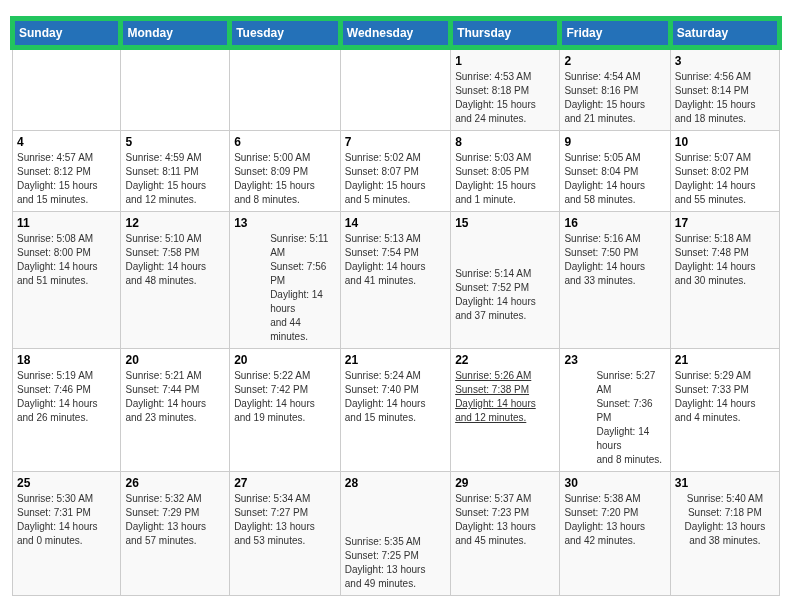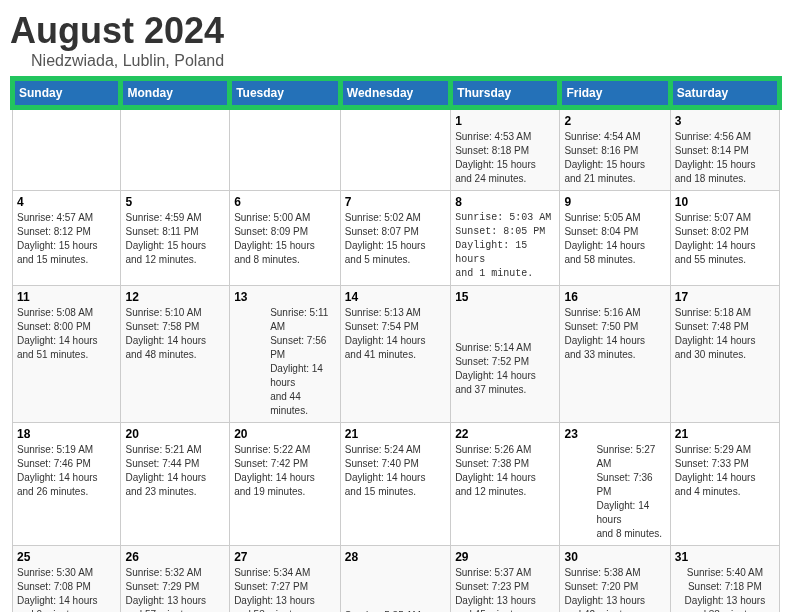--- a/index.html
+++ b/index.html
@@ -74,24 +74,20 @@
       line-height: 1.4;
     }
     .empty-cell {
       background: #fff !important;
     }
   </style>
 </head>
 <body>
 
 <div class="header">
-  <div class="title-area">
-    <div class="main-title">August 2024</div>
-    <div class="subtitle">Niedzwiada, Lublin, Poland</div>
-  </div>
 </div>
 
 <table>
   <thead>
     <tr>
     <th>Sunday</th>
         <th>Monday</th>
         <th>Tuesday</th>
         <th>Wednesday</th>
         <th>Thursday</th>
@@ -151,21 +147,21 @@
         </td>
         <td>
           <span class="day-num">7</span>
           <div class="day-info" style="white-space: pre-line;">Sunrise: 5:02 AM
 Sunset: 8:07 PM
 Daylight: 15 hours
 and 5 minutes.</div>
         </td>
         <td>
           <span class="day-num">8</span>
-          <div class="day-info" style="white-space: pre-line; font-family: Liberation Mono, monospace;">Sunrise: 5:03 AM
+          <div class="day-info" style="white-space: pre-line;">Sunrise: 5:03 AM
 Sunset: 8:05 PM
 Daylight: 15 hours
 and 1 minute.</div>
         </td>
         <td>
           <span class="day-num">9</span>
           <div class="day-info" style="white-space: pre-line;">Sunrise: 5:05 AM
 Sunset: 8:04 PM
 Daylight: 14 hours
 and 58 minutes.</div>
@@ -253,21 +249,21 @@
         </td>
         <td>
           <span class="day-num">21</span>
           <div class="day-info" style="white-space: pre-line;">Sunrise: 5:24 AM
 Sunset: 7:40 PM
 Daylight: 14 hours
 and 15 minutes.</div>
         </td>
         <td>
           <span class="day-num">22</span>
-          <div class="day-info" style="white-space: pre-line;">Sunrise: 5:26 AM
+          <div class="day-info" style="white-space: pre-line; text-decoration: underline;">Sunrise: 5:26 AM
 Sunset: 7:38 PM
 Daylight: 14 hours
 and 12 minutes.</div>
         </td>
         <td>
           <span class="day-num">23</span>
           <div class="day-info" style="white-space: pre-line; margin-left: 32px;">Sunrise: 5:27 AM
 Sunset: 7:36 PM
 Daylight: 14 hours
 and 8 minutes.</div>
@@ -277,21 +273,21 @@
           <div class="day-info" style="white-space: pre-line;">Sunrise: 5:29 AM
 Sunset: 7:33 PM
 Daylight: 14 hours
 and 4 minutes.</div>
         </td>
       </tr>
       <tr>
         <td>
           <span class="day-num">25</span>
           <div class="day-info" style="white-space: pre-line;">Sunrise: 5:30 AM
-Sunset: 7:08 PM
+Sunset: 7:31 PM
 Daylight: 14 hours
 and 0 minutes.</div>
         </td>
         <td>
           <span class="day-num">26</span>
           <div class="day-info" style="white-space: pre-line;">Sunrise: 5:32 AM
 Sunset: 7:29 PM
 Daylight: 13 hours
 and 57 minutes.</div>
         </td>

